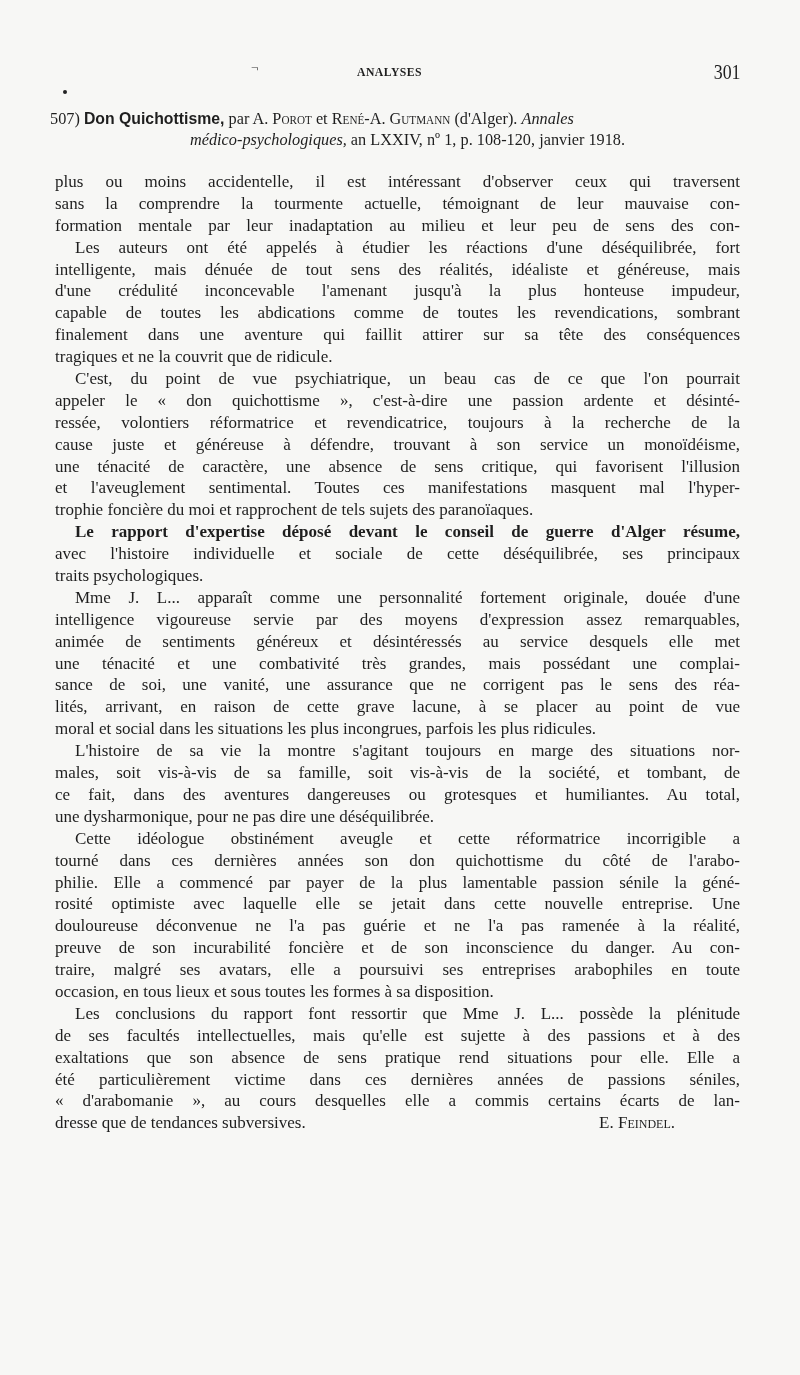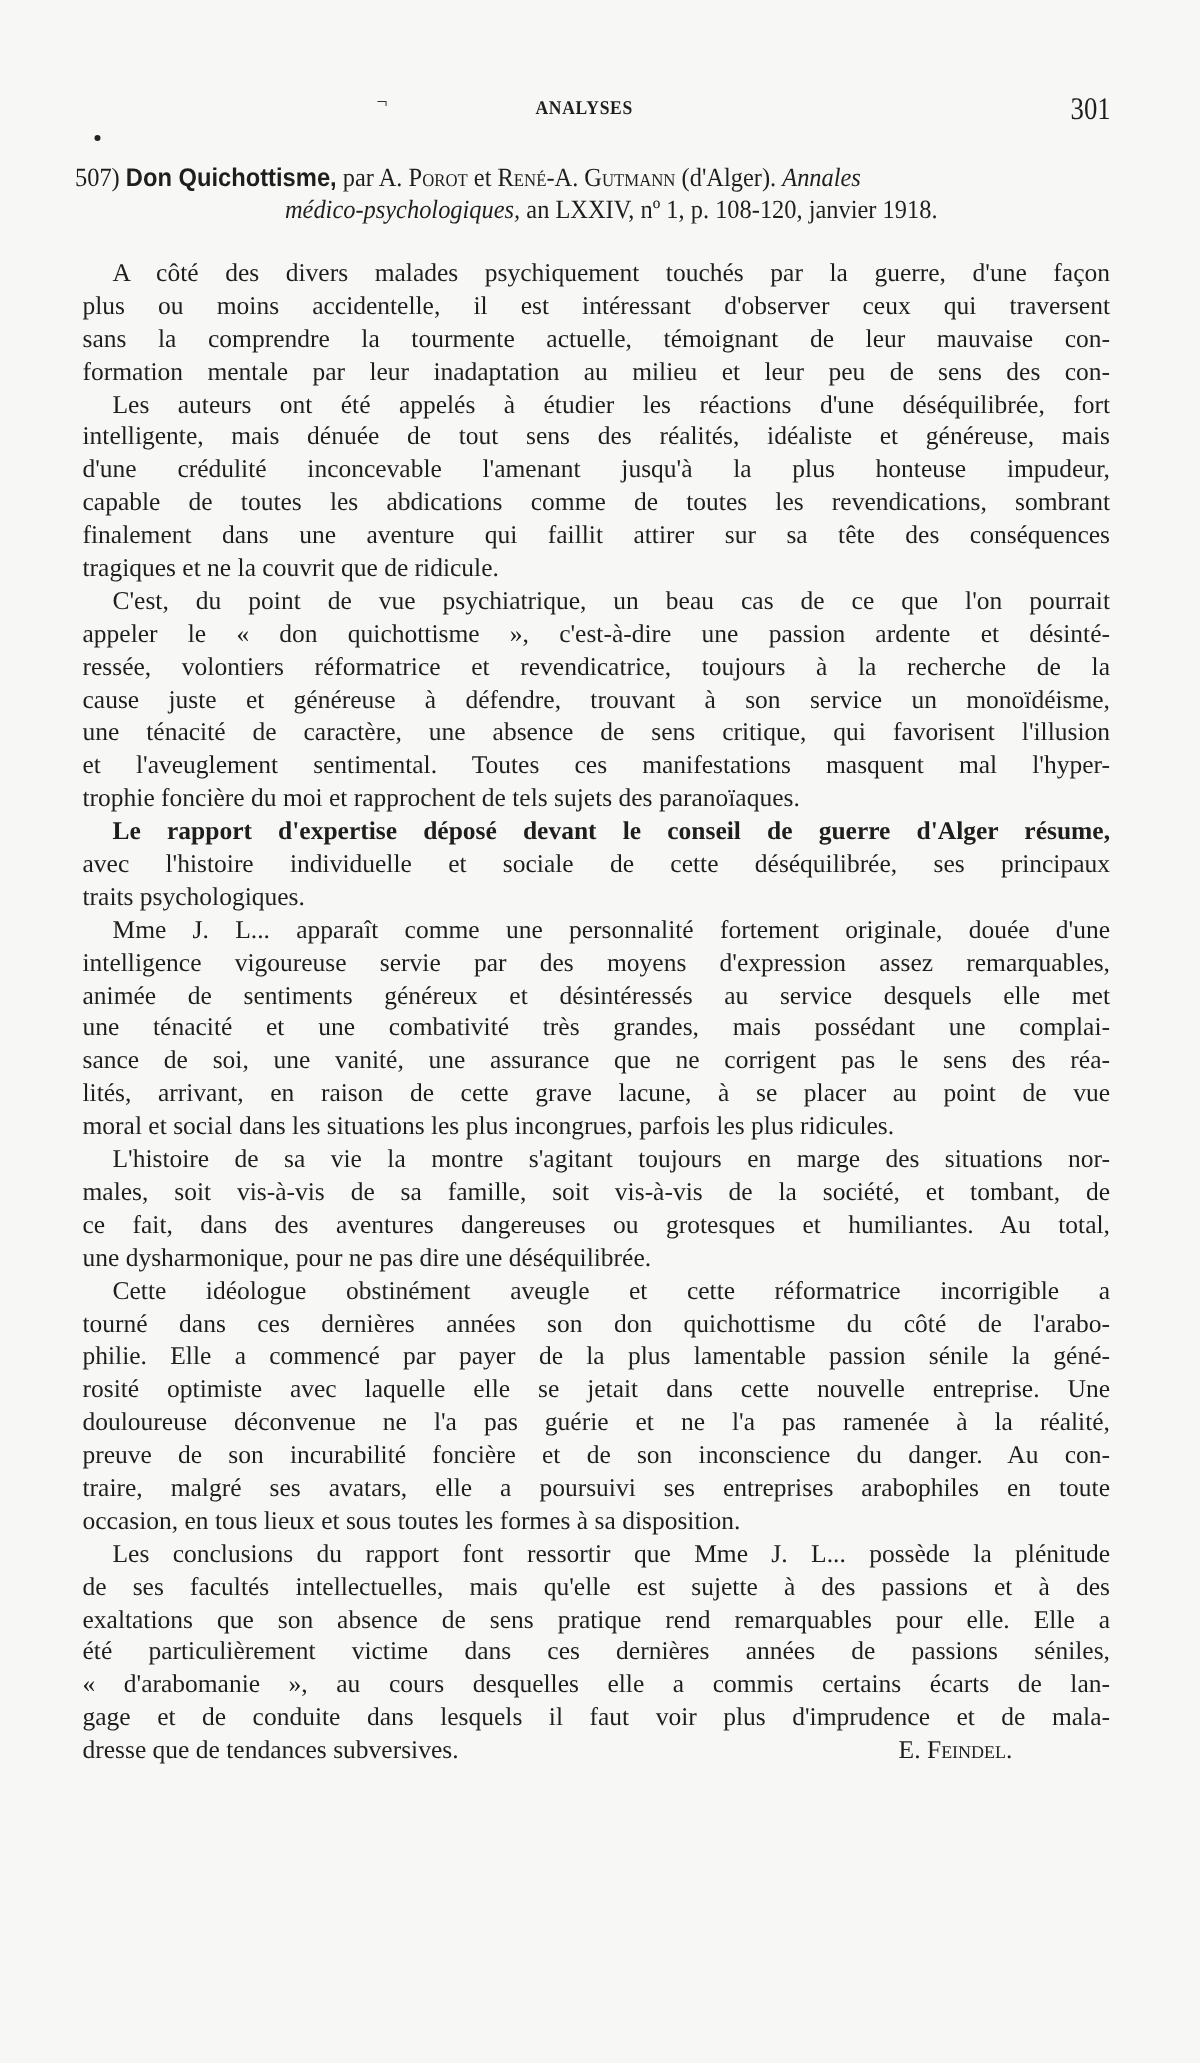--- a/index.html
+++ b/index.html
@@ -75,21 +75,20 @@
       <i>Annales</i>
     </span>
     <span class="heading-line2">
       <i>médico-psychologiques,</i>
       <span>an LXXIV, nº 1, p. 108-120, janvier 1918.</span>
     </span>
   </div>
 
   <div class="body-text" id="body-text">
       <div>
-        <div class="line" style="padding-left: 20px;">A côté des divers malades psychiquement touchés par la guerre, d'une façon</div>
         <div class="line">plus ou moins accidentelle, il est intéressant d'observer ceux qui traversent</div>
         <div class="line">sans la comprendre la tourmente actuelle, témoignant de leur mauvaise con-</div>
         <div class="line">formation mentale par leur inadaptation au milieu et leur peu de sens des con-</div>
       </div>
       <div>
         <div class="line" style="padding-left: 20px;">Les auteurs ont été appelés à étudier les réactions d'une déséquilibrée, fort</div>
         <div class="line">intelligente, mais dénuée de tout sens des réalités, idéaliste et généreuse, mais</div>
         <div class="line">d'une crédulité inconcevable l'amenant jusqu'à la plus honteuse impudeur,</div>
         <div class="line">capable de toutes les abdications comme de toutes les revendications, sombrant</div>
         <div class="line">finalement dans une aventure qui faillit attirer sur sa tête des conséquences</div>
@@ -130,23 +129,22 @@
         <div class="line">philie. Elle a commencé par payer de la plus lamentable passion sénile la géné-</div>
         <div class="line">rosité optimiste avec laquelle elle se jetait dans cette nouvelle entreprise. Une</div>
         <div class="line">douloureuse déconvenue ne l'a pas guérie et ne l'a pas ramenée à la réalité,</div>
         <div class="line">preuve de son incurabilité foncière et de son inconscience du danger. Au con-</div>
         <div class="line">traire, malgré ses avatars, elle a poursuivi ses entreprises arabophiles en toute</div>
         <div class="line last">occasion, en tous lieux et sous toutes les formes à sa disposition.</div>
       </div>
       <div>
         <div class="line" style="padding-left: 20px;">Les conclusions du rapport font ressortir que Mme J. L... possède la plénitude</div>
         <div class="line">de ses facultés intellectuelles, mais qu'elle est sujette à des passions et à des</div>
-        <div class="line">exaltations que son absence de sens pratique rend remarquables pour elle. Elle a</div>
+        <div class="line">exaltations que son absence de sens pratique rend situations pour elle. Elle a</div>
         <div class="line">été particulièrement victime dans ces dernières années de passions séniles,</div>
         <div class="line">« d'arabomanie », au cours desquelles elle a commis certains écarts de lan-</div>
-        <div class="line">gage et de conduite dans lesquels il faut voir plus d'imprudence et de mala-</div>
         <div class="line last sig-row" style="display: flex; justify-content: space-between;">
           <span>dresse que de tendances subversives.</span>
           <span class="sig">E. Feindel.</span>
         </div>
       </div>
     </div>
 </div>
 
 </body></html>

